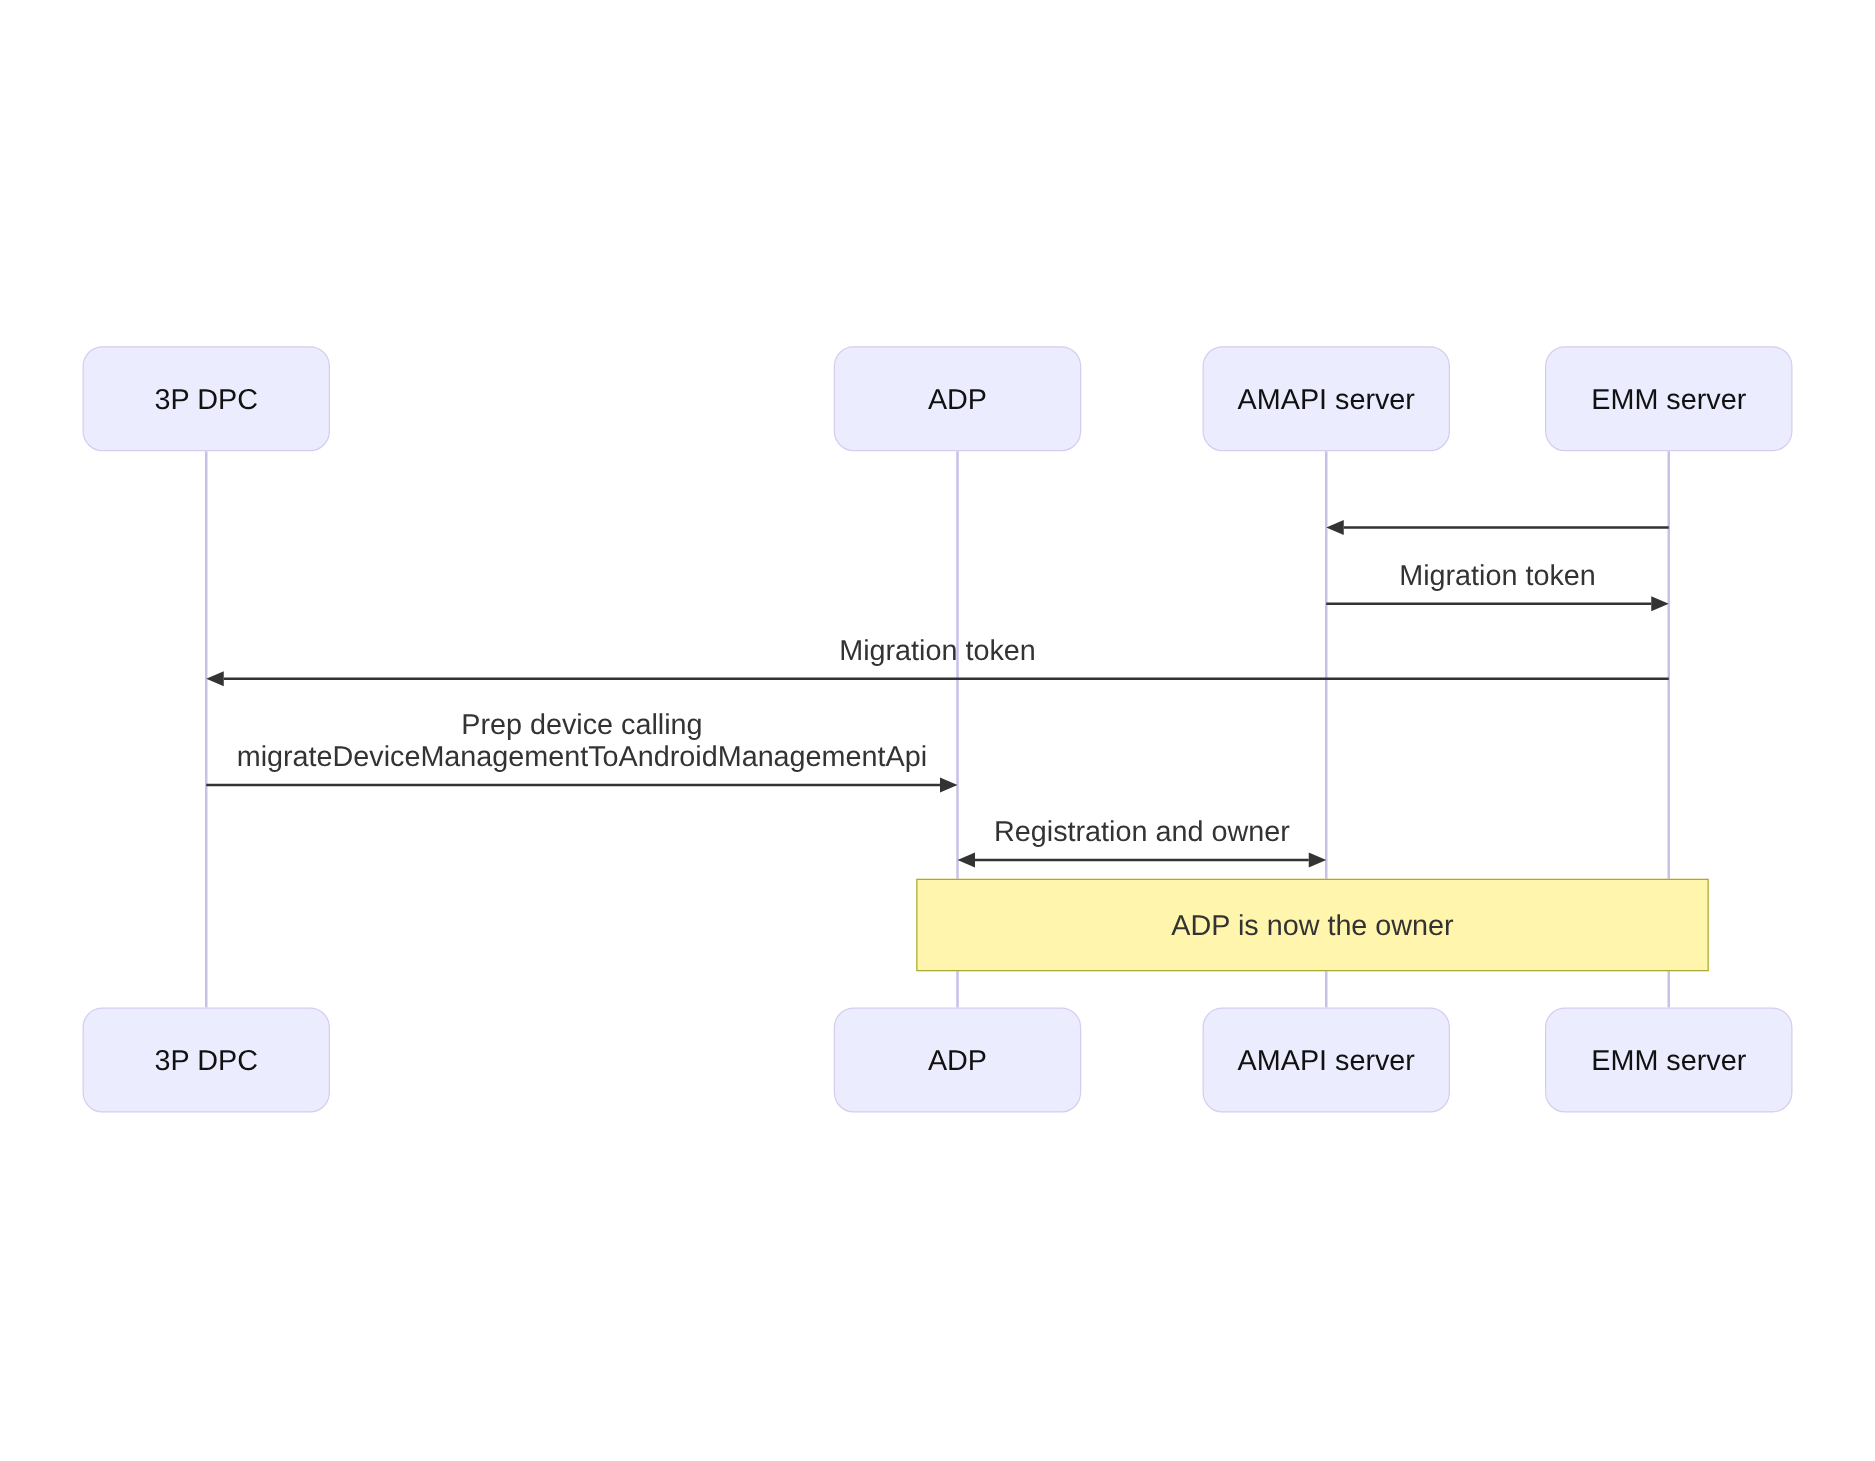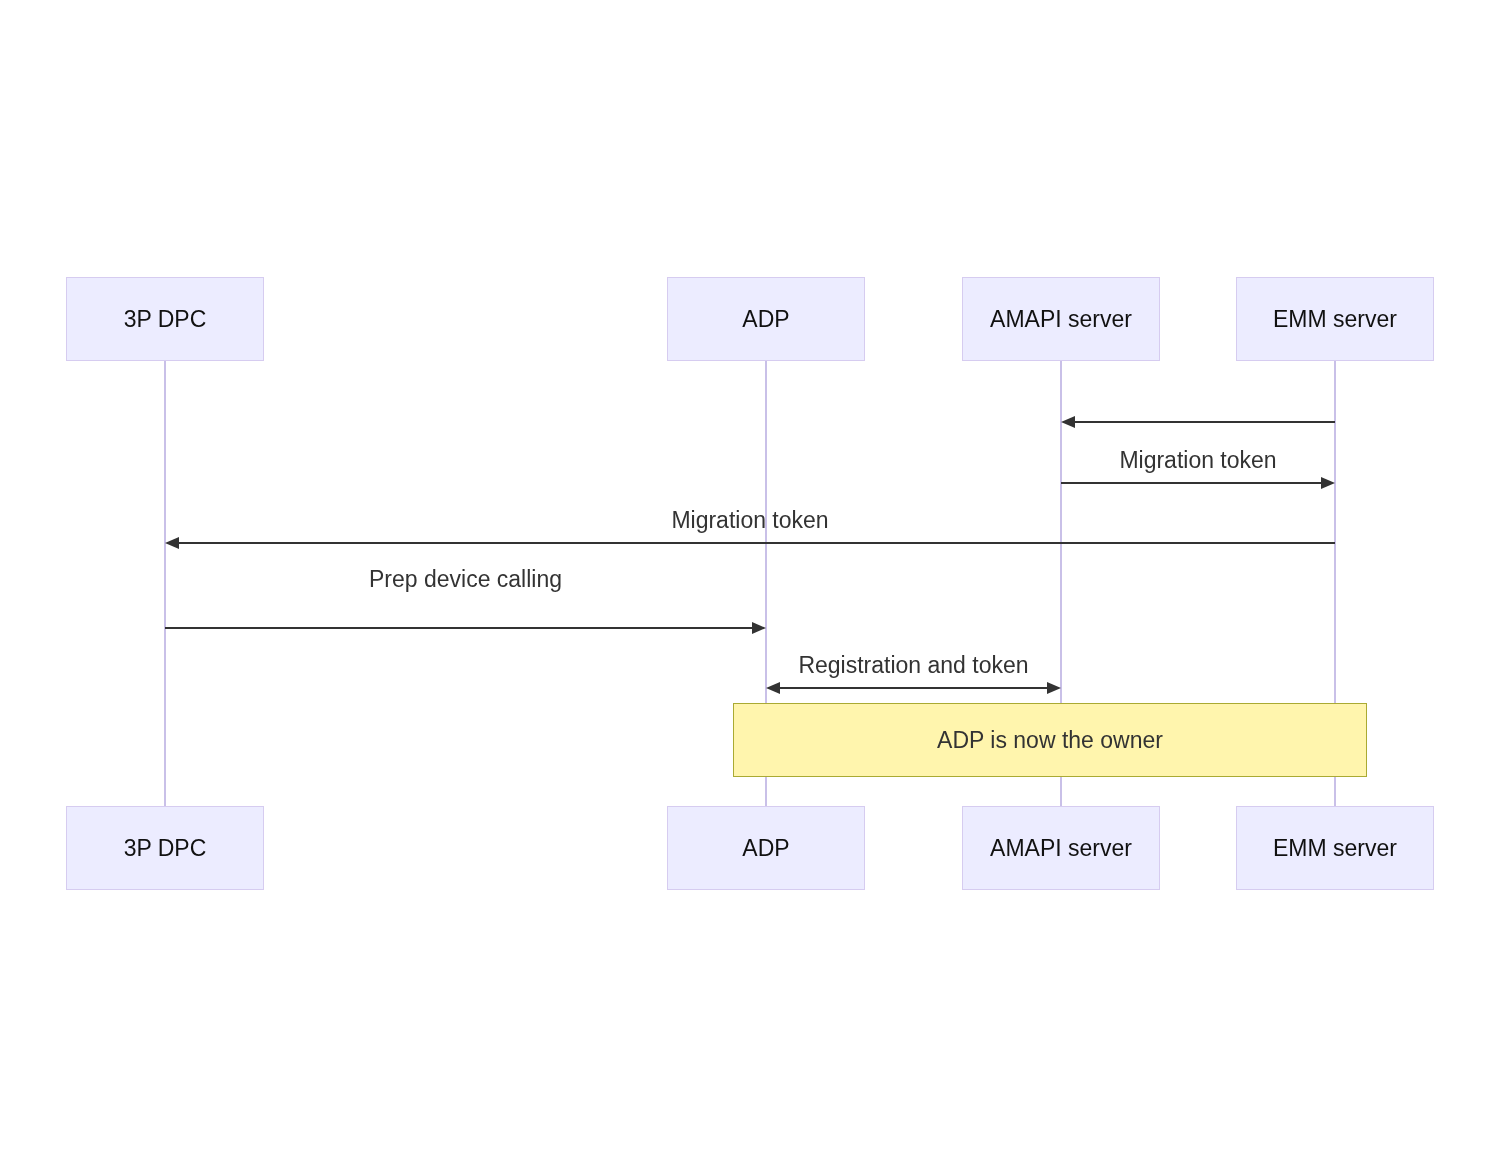--- a/index.html
+++ b/index.html
@@ -21,21 +21,21 @@
     height: 445px;
     width: 2px;
     background: #c9c0e8;
   }
   .actor {
     position: absolute;
     width: 198px;
     height: 84px;
     background: #ececff;
     border: 1px solid #d6ccf0;
-    border-radius: 0;
+    border-radius: 16px;
     display: flex;
     align-items: center;
     justify-content: center;
     font-size: 23px;
     color: #111111;
     box-sizing: border-box;
     z-index: 3;
   }
   .msg-label {
     position: absolute;
@@ -119,24 +119,25 @@
 
   <div class="msg-label" style="left:1061px;top:447px;width:274px">Migration token</div>
   <div class="msg-line" style="left:1061px;top:482px;width:260px"></div>
   <div class="arrow-right" style="left:1321px;top:477px"></div>
 
   <div class="msg-label" style="left:165px;top:507px;width:1170px">Migration token</div>
   <div class="msg-line" style="left:179px;top:542px;width:1156px"></div>
   <div class="arrow-left" style="left:165px;top:537px"></div>
 
   <div class="msg-label" style="left:165px;top:566px;width:601px">Prep device calling</div>
+  <div class="msg-label" style="left:165px;top:592px;width:601px">migrateDeviceManagementToAndroidManagementApi</div>
   <div class="msg-line" style="left:165px;top:627px;width:587px"></div>
   <div class="arrow-right" style="left:752px;top:622px"></div>
 
-  <div class="msg-label" style="left:766px;top:652px;width:295px">Registration and token</div>
+  <div class="msg-label" style="left:766px;top:652px;width:295px">Registration and owner</div>
   <div class="msg-line" style="left:780px;top:687px;width:267px"></div>
   <div class="arrow-left" style="left:766px;top:682px"></div>
   <div class="arrow-right" style="left:1047px;top:682px"></div>
 
   <div class="note">
     <div>ADP is now the owner</div>
   </div>
 
   <div class="actor" style="left:66px;top:806px">
     <span>3P DPC</span>

